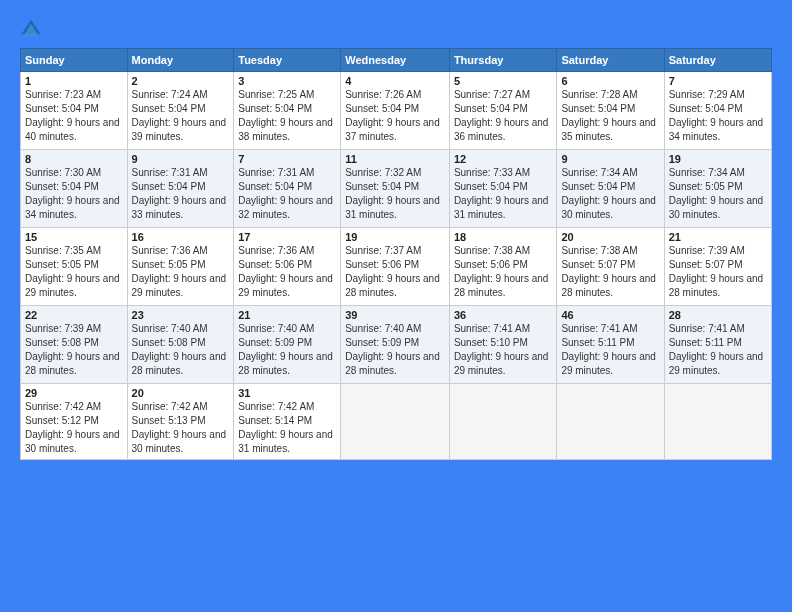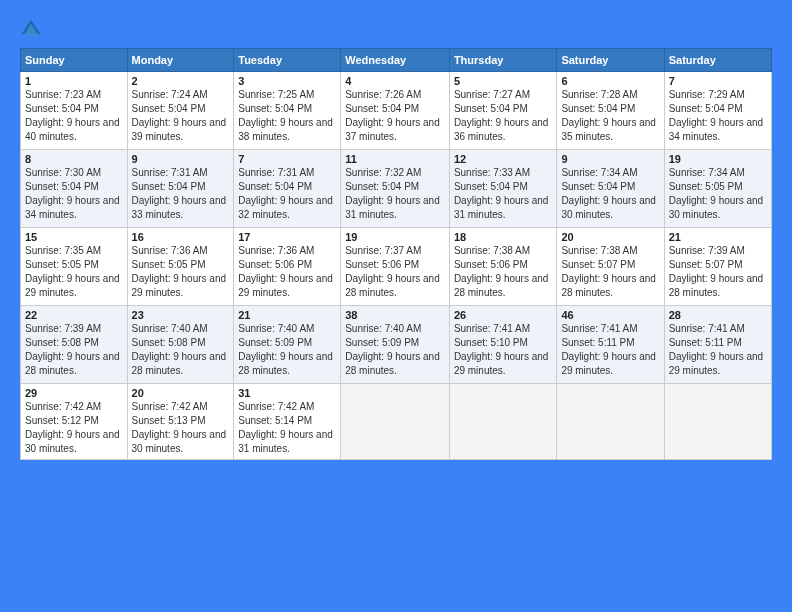--- a/index.html
+++ b/index.html
@@ -236,25 +236,25 @@
           </td>
           <td>
             <span class="day-number">23</span>
             <div class="day-info">Sunrise: 7:40 AM<br>Sunset: 5:08 PM<br>Daylight: 9 hours and 28 minutes.</div>
           </td>
           <td>
             <span class="day-number">21</span>
             <div class="day-info">Sunrise: 7:40 AM<br>Sunset: 5:09 PM<br>Daylight: 9 hours and 28 minutes.</div>
           </td>
           <td>
-            <span class="day-number">38</span>
+            <span class="day-number">39</span>
             <div class="day-info">Sunrise: 7:40 AM<br>Sunset: 5:09 PM<br>Daylight: 9 hours and 28 minutes.</div>
           </td>
           <td>
-            <span class="day-number">26</span>
+            <span class="day-number">36</span>
             <div class="day-info">Sunrise: 7:41 AM<br>Sunset: 5:10 PM<br>Daylight: 9 hours and 29 minutes.</div>
           </td>
           <td>
             <span class="day-number">46</span>
             <div class="day-info">Sunrise: 7:41 AM<br>Sunset: 5:11 PM<br>Daylight: 9 hours and 29 minutes.</div>
           </td>
           <td>
             <span class="day-number">28</span>
             <div class="day-info">Sunrise: 7:41 AM<br>Sunset: 5:11 PM<br>Daylight: 9 hours and 29 minutes.</div>
           </td>

